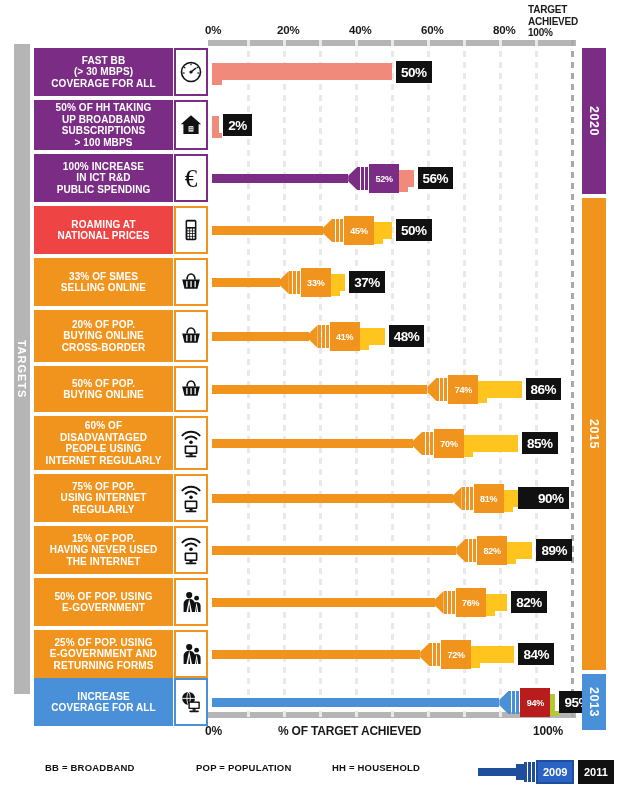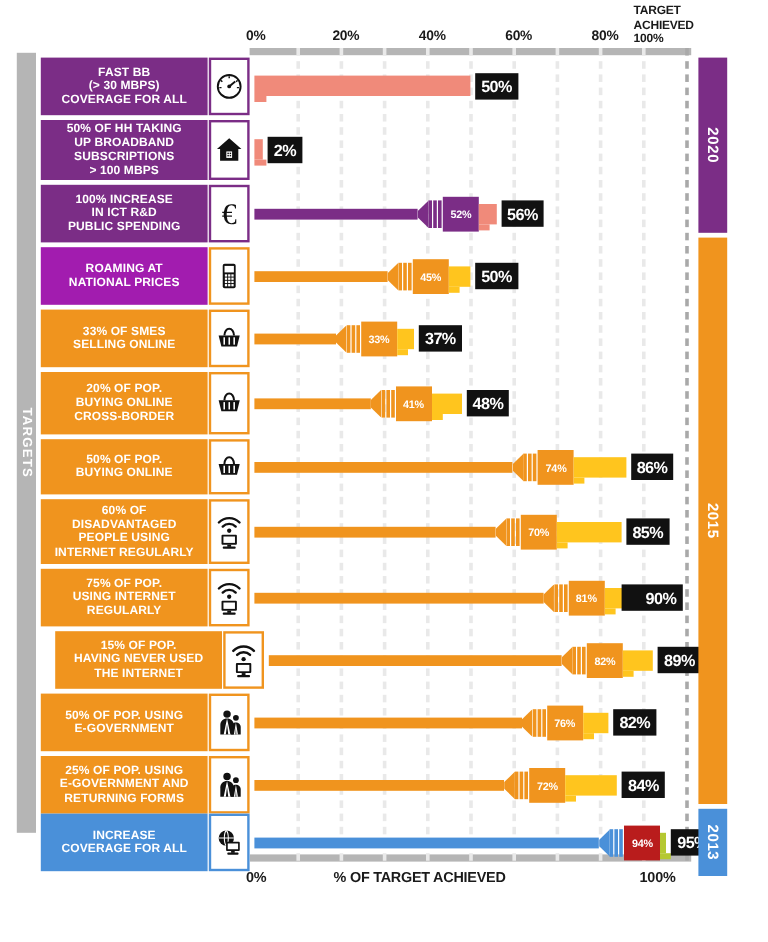--- a/index.html
+++ b/index.html
@@ -226,21 +226,21 @@
           <i style="left: 4px; background: rgb(123, 45, 134);"></i>
           <i style="left: 8px; background: rgb(123, 45, 134);"></i>
         </div>
         <div class="valbox" style="left: 369.2px; top: 10px; width: 30px; background: rgb(123, 45, 134);">52%</div>
         <div class="tab2011" style="left: 399.2px; top: 16px; width: 14.4px; background: rgb(240, 138, 122);">
           <div class="nub" style="background: rgb(240, 138, 122);"></div>
         </div>
         <div class="totlabel" style="left: 417.6px; top: 13px;">56%</div>
       </div>
       <div class="row" style="top: 206px; height: 48px; width: 640px;">
-        <div class="row-label" style="height: 48px; background: #a21caf;">
+        <div class="row-label" style="height: 48px; background: #ef4444;">
           <div>
             <div>ROAMING AT</div>
             <div>NATIONAL PRICES</div>
           </div>
         </div>
         <div class="row-icon" style="height: 48px; border-color: rgb(240, 148, 30);">
           <svg width="24" height="24" viewBox="0 0 24 24" fill="none">
             <rect x="6.6" y="1.8" width="10.8" height="20.4" rx="1.6" fill="#111111"></rect>
             <rect x="8.1" y="3.6" width="7.8" height="5.4" fill="#fff"></rect>
             <rect x="8.4" y="10.6" width="1.9" height="1.9" fill="#fff"></rect>
@@ -416,21 +416,21 @@
           <i style="left: 0px; background: rgb(240, 148, 30);"></i>
           <i style="left: 4px; background: rgb(240, 148, 30);"></i>
           <i style="left: 8px; background: rgb(240, 148, 30);"></i>
         </div>
         <div class="valbox" style="left: 473.6px; top: 10px; width: 30px; background: rgb(240, 148, 30);">81%</div>
         <div class="tab2011" style="left: 503.6px; top: 16px; width: 32.4px; background: rgb(255, 197, 30);">
           <div class="nub" style="background: rgb(255, 197, 30);"></div>
         </div>
         <div class="totlabel" style="left: 518px; top: 13px; padding-left: 20px;">90%</div>
       </div>
-      <div class="row" style="top: 526px; height: 48px; width: 508px; margin-left: 12px;">
+      <div class="row" style="top: 526px; height: 48px; width: 508px;">
         <div class="row-label" style="height: 48px; background: rgb(240, 148, 30);">
           <div>
             <div>15% OF POP.</div>
             <div>HAVING NEVER USED</div>
             <div>THE INTERNET</div>
           </div>
         </div>
         <div class="row-icon" style="height: 48px; border-color: rgb(240, 148, 30);">
           <svg width="24" height="30" viewBox="0 0 24 30" fill="none">
             <path d="M3.4 7.4a12 12 0 0 1 17.2 0" stroke="#111111" stroke-width="2" fill="none" stroke-linecap="round"></path>
@@ -559,14 +559,29 @@
         <div class="ylbl">2013</div>
       </div>
     </div>
 
   <div class="axis-bot">
     <div class="b" style="left:205px;">0%</div>
     <div class="b" style="left:278px;">% OF TARGET ACHIEVED</div>
     <div class="b" style="left:533px;">100%</div>
   </div>
 
+  <div class="footer">
+    <div class="note" style="left:45px;">BB = BROADBAND</div>
+    <div class="note" style="left:196px;">POP = POPULATION</div>
+    <div class="note" style="left:332px;">HH = HOUSEHOLD</div>
+
+    <div class="lg-cable"></div>
+    <div class="lg-taper"></div>
+    <div class="lg-grip">
+      <i style="left:0;"></i>
+        <i style="left:4px;"></i>
+        <i style="left:8px;"></i>
+    </div>
+    <div class="lg-2009">2009</div>
+    <div class="lg-2011">2011</div>
+  </div>
 
 </div>
 
 </body></html>

